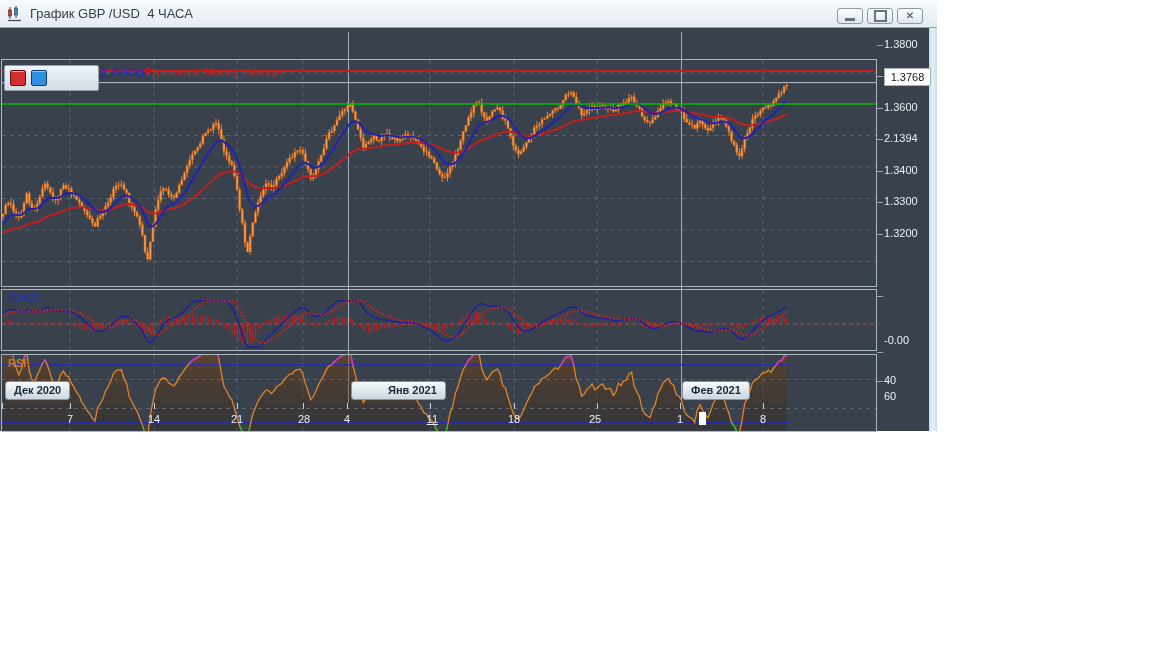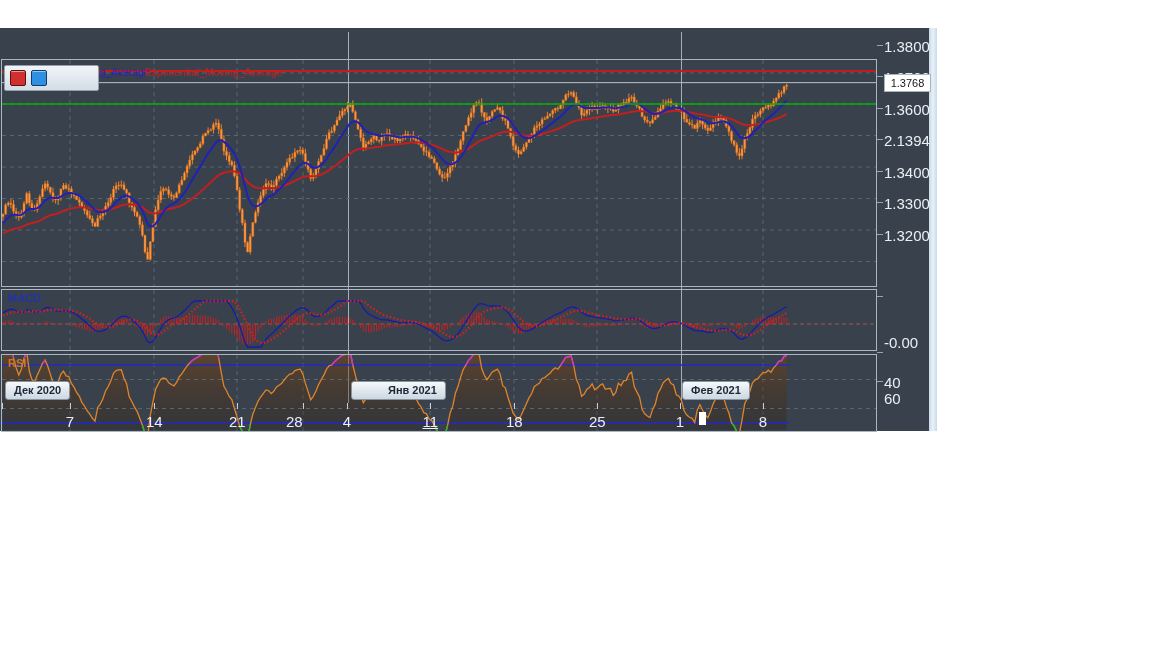--- a/index.html
+++ b/index.html
@@ -20,35 +20,56 @@
     background:linear-gradient(90deg,#c9d9e8,#e8f1f9 50%,#c9d9e8);}
   .panel-border{position:absolute;border:1px solid #a9b7c1;pointer-events:none;z-index:4;}
   svg.panel{position:absolute;z-index:2;}
   .sep{position:absolute;width:1px;background:#b7c3cd;opacity:.85;z-index:1;}
   .legend-text{position:absolute;top:39px;font-size:10px;letter-spacing:.2px;z-index:3;white-space:nowrap;}
   .legend-toolbar{position:absolute;left:4px;top:37px;width:95px;height:26px;z-index:5;
     background:linear-gradient(#f0f5f9,#d3dde6);border:1px solid #93a0ab;border-radius:2px;
     display:flex;align-items:center;padding-left:5px;gap:5px;box-sizing:border-box;}
   .sq{width:14px;height:14px;border-radius:2px;box-shadow:inset 0 1px 0 rgba(255,255,255,.5);}
   .ind-label{position:absolute;font-size:11px;font-weight:bold;z-index:3;text-align:right;}
-  .lbl{position:absolute;font-size:15px;color:#e9eff5;z-index:3;white-space:nowrap;}
+  .lbl{position:absolute;font-size:11px;color:#e9eff5;z-index:3;white-space:nowrap;}
   .tickdash{position:absolute;width:6px;height:1px;background:#98a4ae;z-index:3;}
   .vtick{position:absolute;width:1px;height:6px;background:#c5cfd8;z-index:3;}
   .cur-price{position:absolute;left:884px;width:45px;height:16px;background:#ffffff;border:1px solid #a9b4be;
     color:#14181c;font-size:11px;line-height:16px;text-align:center;z-index:6;}
   .badge{position:absolute;height:15px;padding:1px 8px;border:1px solid #8795a1;border-radius:3px;
     background:linear-gradient(#f5f9fc,#ccd7e0);color:#1b2836;font-size:11px;font-weight:bold;
     line-height:15px;z-index:6;white-space:nowrap;}
   .cursor-block{position:absolute;background:#ffffff;z-index:4;}
 </style>
 </head>
 <body>
 
 <div class="window">
 
+  <div class="titlebar">
+    <svg class="title-icon" viewBox="0 0 18 18">
+      <line x1="3" y1="2" x2="3" y2="14" stroke="#444" stroke-width="1"></line>
+      <rect x="1.5" y="5" width="3" height="6" fill="#c43c3c" stroke="#333" stroke-width="0.6"></rect>
+      <line x1="9" y1="1" x2="9" y2="13" stroke="#444" stroke-width="1"></line>
+      <rect x="7.5" y="3" width="3" height="7" fill="#3c8cc4" stroke="#333" stroke-width="0.6"></rect>
+      <line x1="1" y1="15.5" x2="14" y2="15.5" stroke="#444" stroke-width="1.2"></line>
+    </svg>
+    <span class="title-text">График GBP /USD  4 ЧАСА</span>
+    <span class="winbtns">
+      <button class="winbtn">
+          <span class="minbar"></span>
+        </button>
+      <button class="winbtn">
+          <span class="restore-glyph"></span>
+        </button>
+      <button class="winbtn">
+          <span>✕</span>
+        </button>
+    </span>
+  </div>
 
   <div class="client" id="client">
 
     <svg class="panel" id="main-svg" style="left:2px;top:32px" width="874" height="226" viewBox="2 32 874 226">
         <line x1="70" y1="32" x2="70" y2="258" stroke="#5b6570" stroke-width="1" stroke-dasharray="4 4"></line>
         <line x1="154" y1="32" x2="154" y2="258" stroke="#5b6570" stroke-width="1" stroke-dasharray="4 4"></line>
         <line x1="237" y1="32" x2="237" y2="258" stroke="#5b6570" stroke-width="1" stroke-dasharray="4 4"></line>
         <line x1="303" y1="32" x2="303" y2="258" stroke="#5b6570" stroke-width="1" stroke-dasharray="4 4"></line>
         <line x1="430" y1="32" x2="430" y2="258" stroke="#5b6570" stroke-width="1" stroke-dasharray="4 4"></line>
         <line x1="514" y1="32" x2="514" y2="258" stroke="#5b6570" stroke-width="1" stroke-dasharray="4 4"></line>
@@ -147,31 +168,31 @@
         <div class="lbl" style="left: 884px; top: 167px;">1.3300</div>
         <div class="tickdash" style="left: 877px; top: 205.5px;"></div>
         <div class="lbl" style="left: 884px; top: 198.5px;">1.3200</div>
         <div class="tickdash" style="left: 877px; top: 268px;"></div>
         <div class="lbl" style="left: 884px; top: 261px; margin-top: 45px;">-0.00</div>
         <div class="tickdash" style="left: 877px; top: 323.5px;"></div>
         <div class="lbl" style="left: 884px; top: 316.5px; margin-top: 45px;">60</div>
         <div class="tickdash" style="left: 877px; top: 352.5px;"></div>
         <div class="lbl" style="left: 884px; top: 345.5px;">40</div>
       </div>
-    <div class="cur-price" id="cur-price" style="top:46px;">1.3768</div>
+    <div class="cur-price" id="cur-price" style="top:40px;">1.3768</div>
     <div id="xaxis">
         <div class="vtick" style="left: 2px; top: 375px;"></div>
         <div class="vtick" style="left: 70px; top: 375px;"></div>
         <div class="lbl" style="left: 62px; top: 385px; width: 16px; text-align: center;">7</div>
         <div class="vtick" style="left: 154px; top: 375px;"></div>
         <div class="lbl" style="left: 146px; top: 385px; width: 16px; text-align: center;">14</div>
         <div class="vtick" style="left: 237px; top: 375px;"></div>
         <div class="lbl" style="left: 229px; top: 385px; width: 16px; text-align: center;">21</div>
         <div class="vtick" style="left: 303px; top: 375px;"></div>
-        <div class="lbl" style="left: 286px; top: 385px; width: 16px; text-align: center;">28</div>
+        <div class="lbl" style="left: 296px; top: 385px; width: 16px; text-align: center;">28</div>
         <div class="vtick" style="left: 347px; top: 375px;"></div>
         <div class="lbl" style="left: 339px; top: 385px; width: 16px; text-align: center;">4</div>
         <div class="vtick" style="left: 430px; top: 375px;"></div>
         <div class="lbl" style="left: 422px; top: 385px; width: 16px; text-align: right; text-decoration: underline;">11</div>
         <div class="vtick" style="left: 514px; top: 375px;"></div>
         <div class="lbl" style="left: 506px; top: 385px; width: 16px; text-align: center;">18</div>
         <div class="vtick" style="left: 597px; top: 375px;"></div>
         <div class="lbl" style="left: 589px; top: 385px; width: 16px; text-align: left;">25</div>
         <div class="vtick" style="left: 680px; top: 375px;"></div>
         <div class="lbl" style="left: 672px; top: 385px; width: 16px; text-align: center;">1</div>

